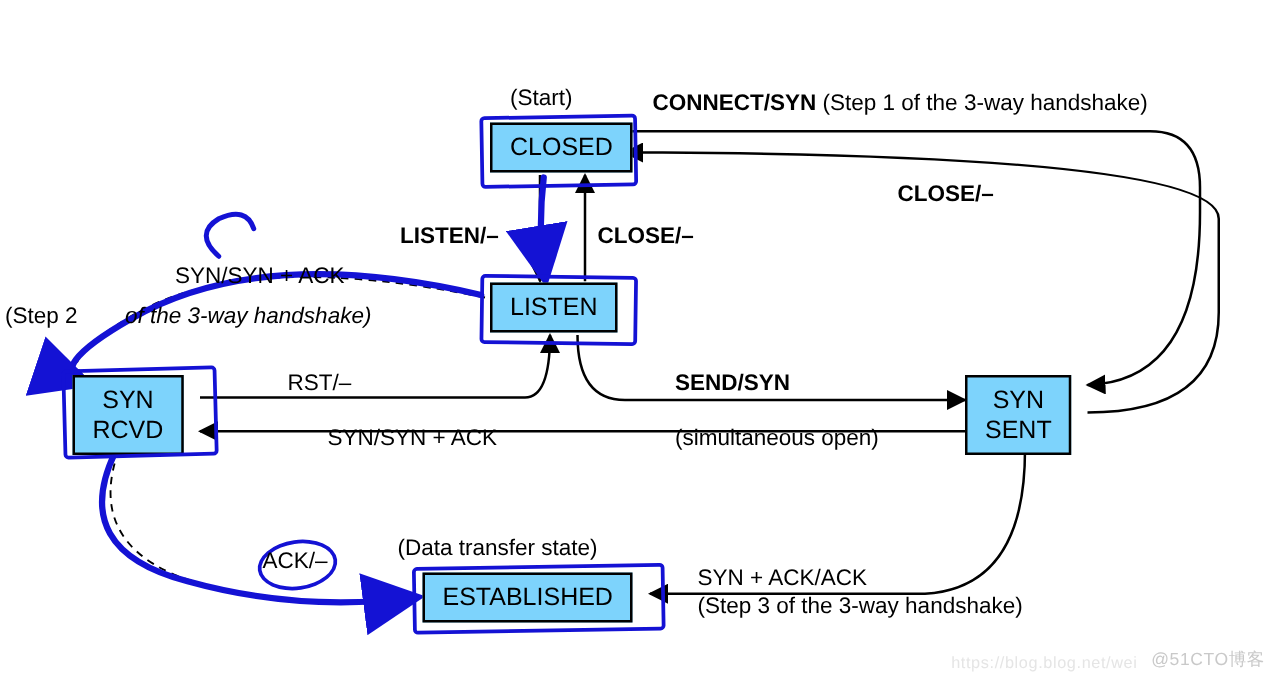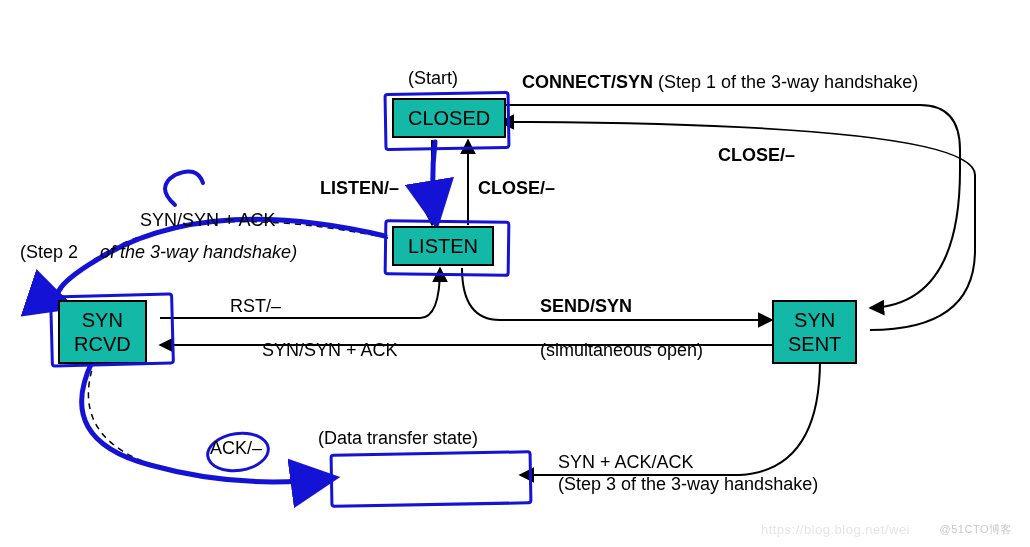--- a/index.html
+++ b/index.html
@@ -12,39 +12,39 @@
     overflow: hidden;
     position: relative;
   }
   .canvas {
     position: absolute;
     left: 0; top: 0; width: 1030px; height: 547px;
   }
   .state {
     position: absolute;
     border: 2px solid #000;
-    background: #14b8a6;
+    background: #7dd3fc;
     text-align: center;
     font-size: 20px;
     line-height: 1.2;
     padding: 6px 14px;
     white-space: pre;
   }
   .label {
     position: absolute;
     font-size: 18px;
     color: #000;
     white-space: nowrap;
   }
   .bold { font-weight: 700; }
   .watermark {
     position: absolute;
     right: 18px;
     bottom: 10px;
-    font-size: 11px;
+    font-size: 14px;
     color: #c9c9c9;
     letter-spacing: .5px;
   }
   .wm2 {
     position: absolute;
     right: 120px;
     bottom: 10px;
     font-size: 13px;
     color: #e5e5e5;
     letter-spacing: .5px;
@@ -107,40 +107,41 @@
 
     <path d="M 175 205 q -20 -18 0 -30 q 22 -10 28 8" fill="none" stroke="#1412d4" stroke-width="4" stroke-linecap="round"></path>
   </svg>
 
   <div class="state" style="left:392px; top:98px;">CLOSED</div>
   <div class="state" style="left:392px; top:226px;text-align:right;">LISTEN</div>
   <div class="state" style="left:58px; top:300px;">SYN
 RCVD</div>
   <div class="state" style="left:772px; top:300px;">SYN
 SENT</div>
+  <div class="state" style="left:338px; top:458px;">ESTABLISHED</div>
 
   <div class="scribble" style="left:384px; top:92px; width:120px; height:52px; transform:rotate(-1deg);"></div>
   <div class="scribble" style="left:384px; top:220px; width:120px; height:50px; transform:rotate(.8deg);"></div>
   <div class="scribble" style="left:50px; top:294px; width:118px; height:66px; transform:rotate(-1.5deg);"></div>
   <div class="scribble" style="left:330px; top:452px; width:196px; height:48px; transform:rotate(-1deg);"></div>
   <div class="scribble-ellipse" style="left:206px; top:432px; width:58px; height:34px; transform:rotate(-8deg);"></div>
 
   <div class="label" style="left:408px; top:68px;text-align:right;">(Start)</div>
 
   <div class="label" style="left:522px; top:72px;">
     <span class="bold">CONNECT/SYN</span>
     <span>(Step 1 of the 3-way handshake)</span>
   </div>
 
   <div class="label bold" style="left:718px; top:145px;">CLOSE/–</div>
   <div class="label bold" style="left:320px; top:178px;">LISTEN/–</div>
   <div class="label bold" style="left:478px; top:178px;">CLOSE/–</div>
 
   <div class="label" style="left:140px; top:210px;">SYN/SYN + ACK</div>
-  <div class="label" style="left:20px; top:242px;">(Step 2</div>
+  <div class="label" style="left:4px; top:242px;">(Step 2</div>
   <div class="label" style="left:100px; top:242px;font-style:italic;">of the 3-way handshake)</div>
 
   <div class="label" style="left:230px; top:296px;">RST/–</div>
   <div class="label" style="left:540px; top:296px;">
     <span class="bold">SEND/SYN</span>
   </div>
 
   <div class="label" style="left:262px; top:340px;">SYN/SYN + ACK</div>
   <div class="label" style="left:318px; top:428px;">(Data transfer state)</div>
 

